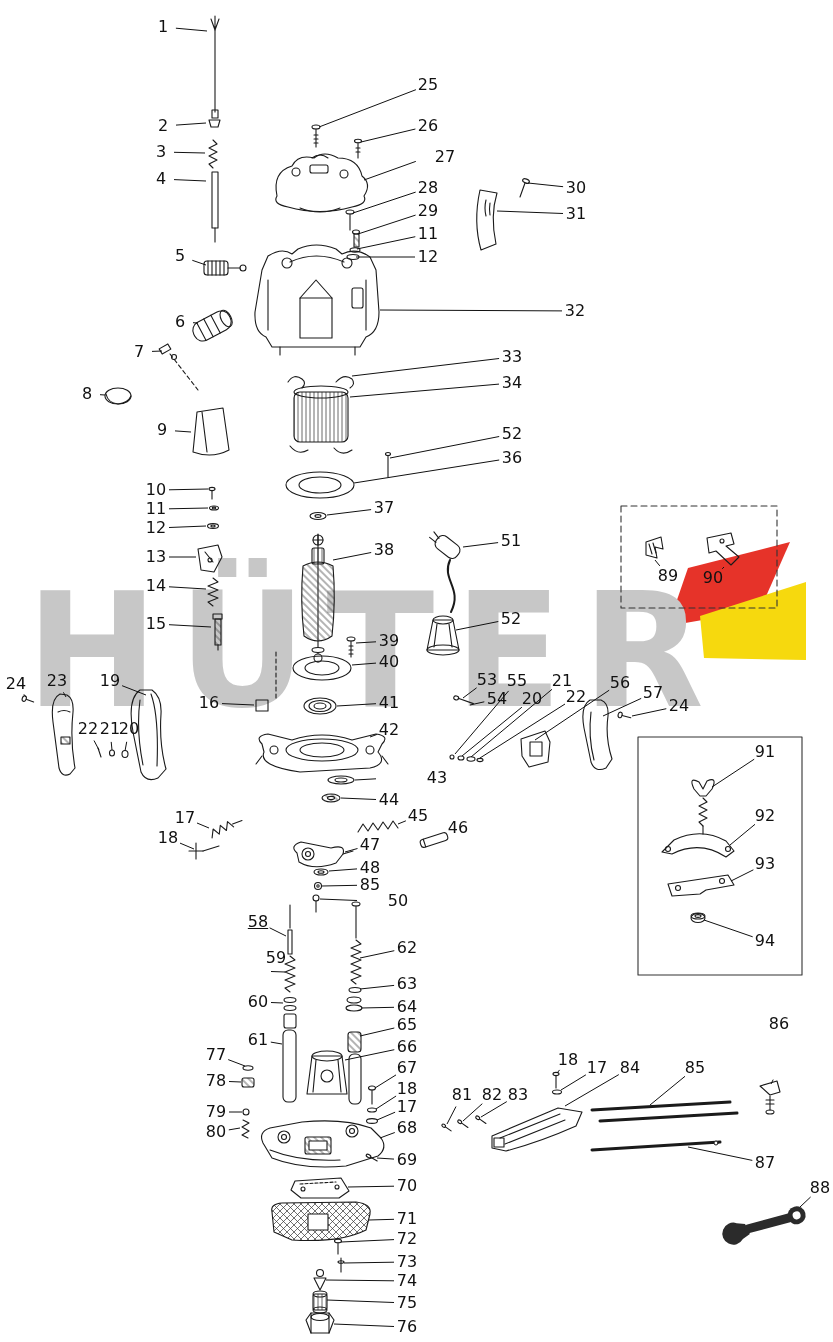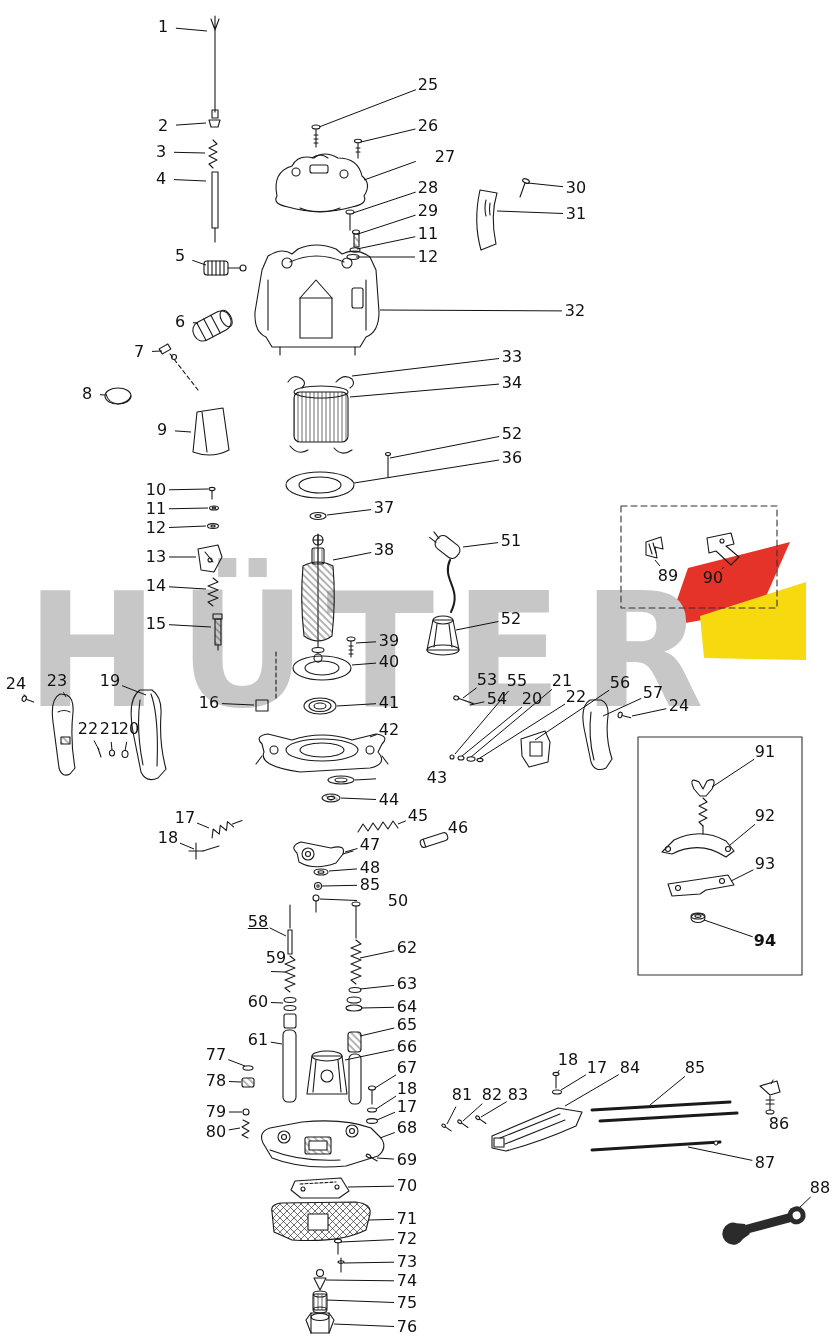--- a/index.html
+++ b/index.html
@@ -654,21 +654,21 @@
       <div class="callout" style="left: 562px; top: 681px;">21</div>
       <div class="callout" style="left: 576px; top: 697px;">22</div>
       <div class="callout" style="left: 620px; top: 683px;">56</div>
       <div class="callout" style="left: 653px; top: 693px;">57</div>
       <div class="callout" style="left: 679px; top: 706px;">24</div>
       <div class="callout" style="left: 668px; top: 576px;">89</div>
       <div class="callout" style="left: 713px; top: 578px;">90</div>
       <div class="callout" style="left: 765px; top: 752px;">91</div>
       <div class="callout" style="left: 765px; top: 816px;">92</div>
       <div class="callout" style="left: 765px; top: 864px;">93</div>
-      <div class="callout" style="left: 765px; top: 941px; font-weight: bold;">94</div>
+      <div class="callout" style="left: 765px; top: 941px;">94</div>
       <div class="callout" style="left: 185px; top: 818px;">17</div>
       <div class="callout" style="left: 168px; top: 838px;">18</div>
       <div class="callout" style="left: 258px; top: 922px; text-decoration: underline;">58</div>
       <div class="callout" style="left: 258px; top: 958px; margin-left: 18px;">59</div>
       <div class="callout" style="left: 258px; top: 1002px;">60</div>
       <div class="callout" style="left: 258px; top: 1040px;">61</div>
       <div class="callout" style="left: 407px; top: 948px;">62</div>
       <div class="callout" style="left: 407px; top: 984px;">63</div>
       <div class="callout" style="left: 407px; top: 1007px;">64</div>
       <div class="callout" style="left: 407px; top: 1025px;">65</div>
@@ -686,20 +686,20 @@
       <div class="callout" style="left: 407px; top: 1303px;">75</div>
       <div class="callout" style="left: 407px; top: 1327px;">76</div>
       <div class="callout" style="left: 216px; top: 1055px;">77</div>
       <div class="callout" style="left: 216px; top: 1081px;">78</div>
       <div class="callout" style="left: 216px; top: 1112px;">79</div>
       <div class="callout" style="left: 216px; top: 1132px;">80</div>
       <div class="callout" style="left: 568px; top: 1060px;">18</div>
       <div class="callout" style="left: 597px; top: 1068px;">17</div>
       <div class="callout" style="left: 630px; top: 1068px;">84</div>
       <div class="callout" style="left: 695px; top: 1068px;">85</div>
-      <div class="callout" style="left: 779px; top: 1124px;">86</div>
+      <div class="callout" style="left: 779px; top: 1024px;">86</div>
       <div class="callout" style="left: 462px; top: 1095px;">81</div>
       <div class="callout" style="left: 492px; top: 1095px;">82</div>
       <div class="callout" style="left: 518px; top: 1095px;">83</div>
       <div class="callout" style="left: 765px; top: 1163px;">87</div>
       <div class="callout" style="left: 820px; top: 1188px;">88</div>
     </div>
 </div>
 
 </body></html>

